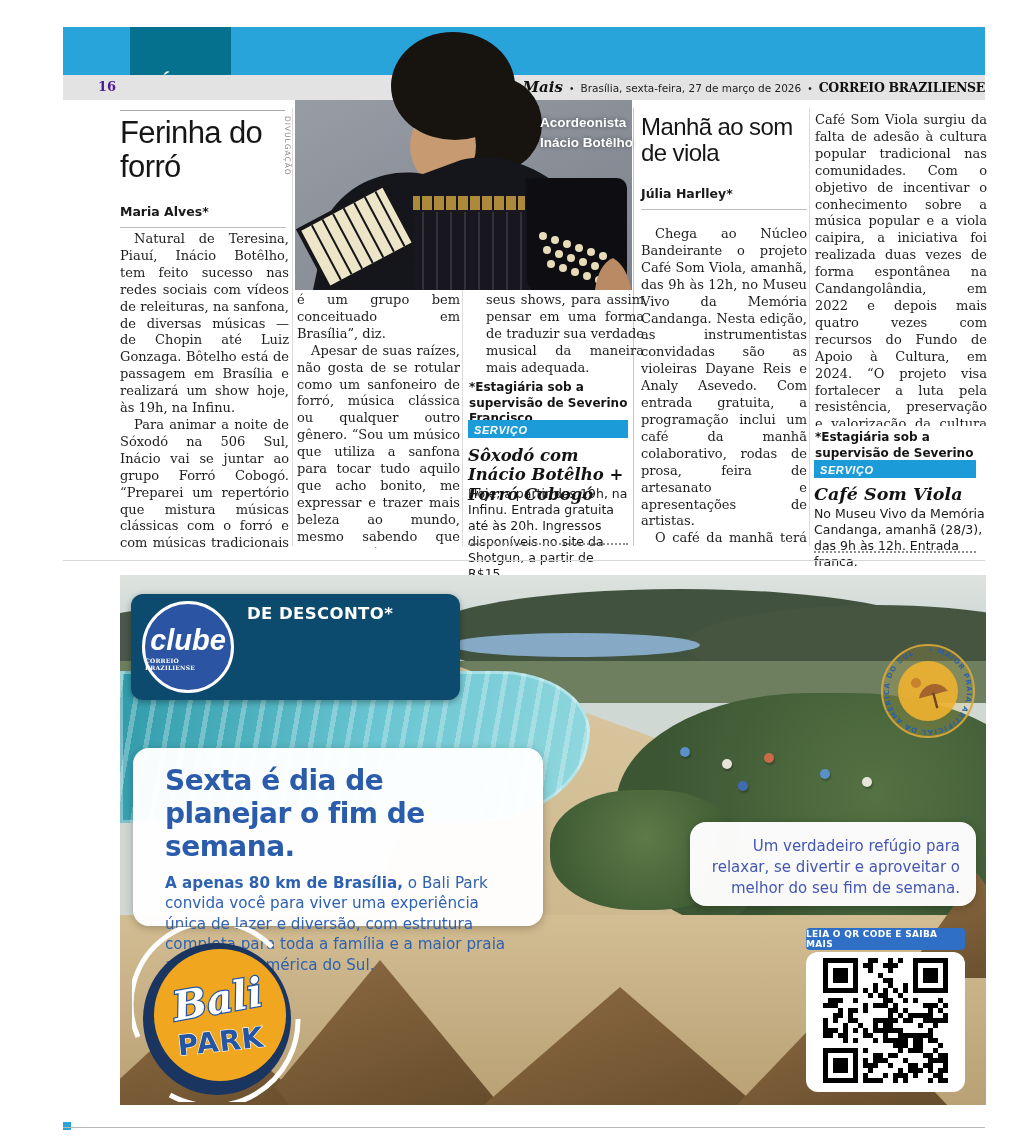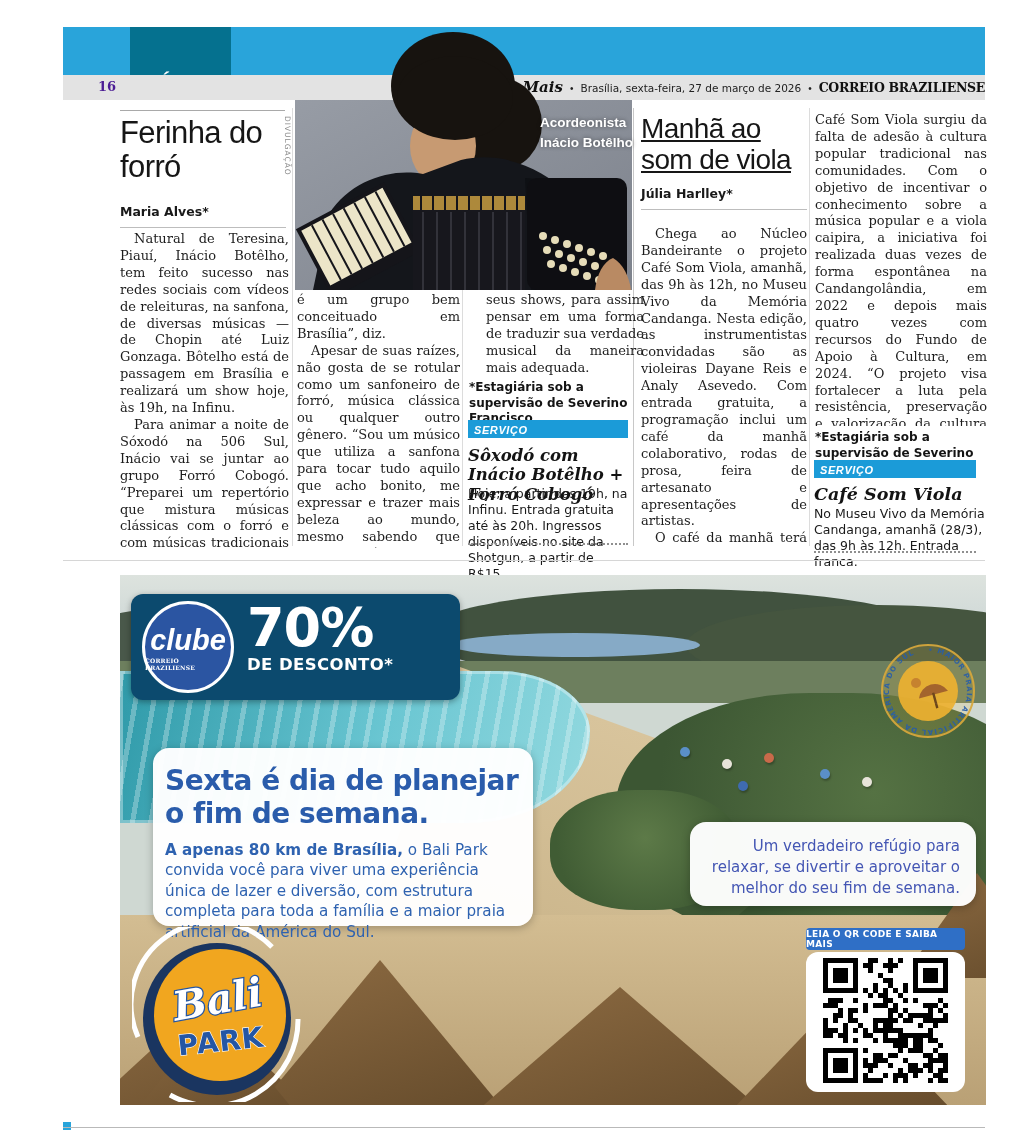--- a/index.html
+++ b/index.html
@@ -75,21 +75,21 @@
         align-items:center;justify-content:center;}
   .clube-name{color:#fff;font:italic bold 29px "Liberation Sans",sans-serif;line-height:1;margin-top:2px;}
   .clube-sub{color:#fff;font:bold 6px "DejaVu Serif",serif;letter-spacing:.2px;margin-top:2px;}
   .disc-wrap{position:absolute;left:116px;top:8px;width:168px;color:#fff;}
   .disc-num{font:800 54px/0.95 "DejaVu Sans",sans-serif;letter-spacing:-1px;}
   .disc-sub{font:bold 16.5px "DejaVu Sans",sans-serif;letter-spacing:.4px;margin-top:2px;}
   
   .stamp{left:760px;top:68px;width:96px;height:96px;z-index:5;opacity:.93;}
   
   .wbox{background:rgba(255,255,255,.97);border-radius:16px;box-shadow:0 2px 8px rgba(0,0,0,.25);z-index:5;box-sizing:border-box;}
-  .box-left{left:13px;top:173px;width:380px;height:178px;padding:16px 12px;margin-left:20px;}
+  .box-left{left:13px;top:173px;width:410px;height:178px;padding:16px 32px;}
   .ad-headline{font:bold 28px/1.18 "DejaVu Sans",sans-serif;color:#2a5cab;letter-spacing:-.5px;}
   .ad-body{font:15.2px/1.34 "DejaVu Sans",sans-serif;color:#2e62b0;margin-top:10px;}
   .ad-body b{font-weight:bold;}
   .box-right{left:570px;top:247px;width:286px;height:84px;padding:14px 16px;}
   .ad-right-text{font:15px/1.4 "DejaVu Sans",sans-serif;color:#4456b4;text-align:right;}
   
   .bali{left:12px;top:352px;width:170px;height:175px;z-index:6;}
   
   .qr-tag{left:686px;top:353px;width:159px;height:22px;background:#2f6fc6;border-radius:4px;z-index:6;
         display:flex;align-items:center;justify-content:center;}
@@ -223,21 +223,21 @@
   </div>
   <div class="abs foot" style="left:469px;top:380px;width:160px;">*Estagiária sob a supervisão de Severino Francisco</div>
 
   <div class="abs svc-bar" style="left:468px;top:420px;width:160px;">
     <span>SERVIÇO</span>
   </div>
   <div class="abs svc-title" style="left:468px;top:446px;width:164px;">Sôxodó com Inácio Botêlho + Forró Cobogó</div>
   <div class="abs svc-text" style="left:468px;top:486px;width:163px;">Hoje, a partir das 19h, na Infinu. Entrada gratuita até às 20h. Ingressos disponíveis no site da Shotgun, a partir de R$15.</div>
   <div class="abs dotted" style="left:468px;top:543px;width:160px;"></div>
 
-  <div class="abs headline" style="left:641px;top:114px;width:172px;font-size:28px;text-decoration:underline;">Manhã ao som de viola</div>
+  <div class="abs headline" style="left:641px;top:114px;width:172px;font-size:24px;">Manhã ao som de viola</div>
   <div class="abs byline" style="left:641px;top:186px;width:166px;">Júlia Harlley*</div>
 
   <div class="abs bodycol" style="left:641px;top:226px;width:166px;height:322px;">
     <p class="ind">Chega ao Núcleo Bandeirante o projeto Café Som Viola, amanhã, das 9h às 12h, no Museu Vivo da Memória Candanga. Nesta edição, as instrumentistas convidadas são as violeiras Dayane Reis e Analy Asevedo. Com entrada gratuita, a programação inclui um café da manhã colaborativo, rodas de prosa, feira de artesanato e apresentações de artistas.</p>
     <p class="ind">O café da manhã terá contribuições da produção do evento e dos participantes. “A proposta é que cada pessoa leve um item, compondo um café coletivo, diverso e compartilhado”, explica o criador do projeto.</p>
 
   </div>
   <div class="abs bodycol" style="left:815px;top:112px;width:172px;height:314px;">
     <p>Café Som Viola surgiu da falta de adesão à cultura popular tradicional nas comunidades. Com o objetivo de incentivar o conhecimento sobre a música popular e a viola caipira, a iniciativa foi realizada duas vezes de forma espontânea na Candangolândia, em 2022 e depois mais quatro vezes com recursos do Fundo de Apoio à Cultura, em 2024. “O projeto visa fortalecer a luta pela resistência, preservação e valorização da cultura caipira, propondo o resgate das tradições populares, bem como a consolidação e perpetuação de seu legado”, conta o criador do projeto.</p>
   </div>
@@ -279,21 +279,20 @@
     <div class="layer roof r3"></div>
     <div class="layer roof r4"></div>
     <div class="layer roof r5"></div>
 
     <div class="layer clube-badge">
       <div class="clube-circle">
         <span class="clube-name">clube</span>
         <span class="clube-sub">CORREIO BRAZILIENSE</span>
       </div>
       <div class="disc-wrap">
-        <div class="disc-num">70%</div>
         <div class="disc-sub">DE DESCONTO*</div>
       </div>
     </div>
 
     <svg class="layer stamp" viewBox="0 0 96 96">
       <defs>
         <path id="ringPath" d="M 48,9 a 39,39 0 1 1 -0.01,0"></path>
       </defs>
       <circle cx="48" cy="48" r="46" fill="rgba(240,196,80,0.18)" stroke="#d8a83c" stroke-width="2"></circle>
       <circle cx="48" cy="48" r="30" fill="#eeb231"></circle>

